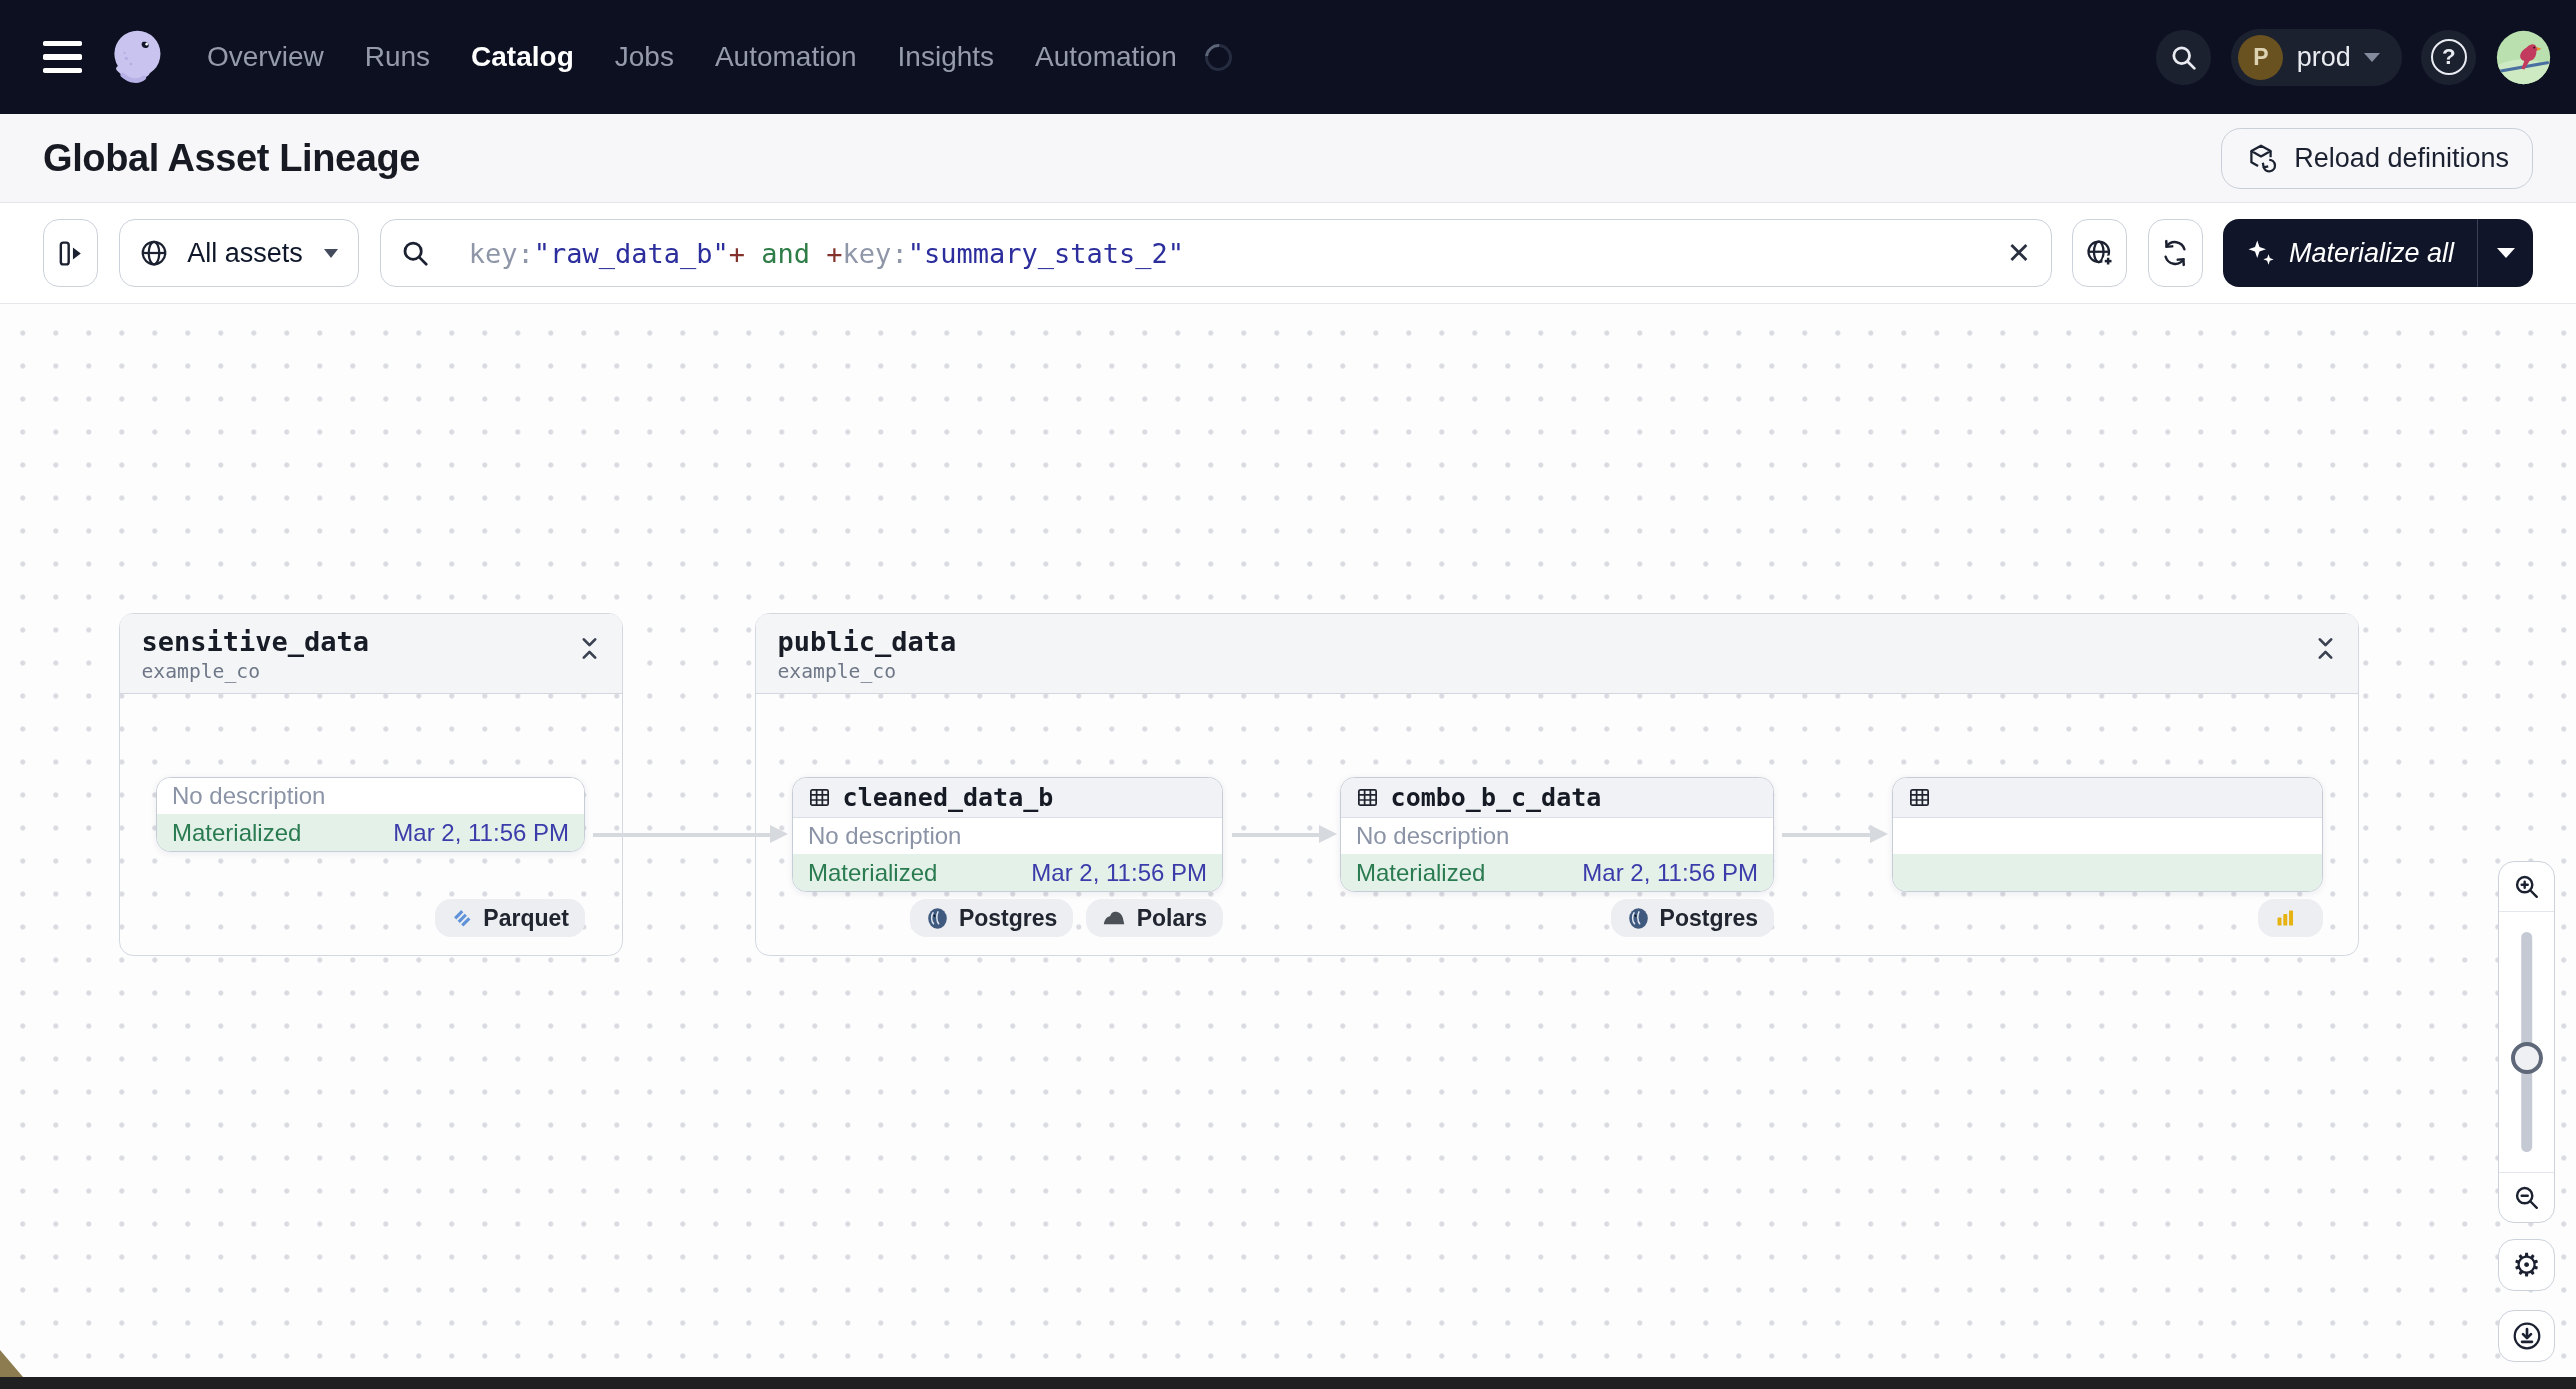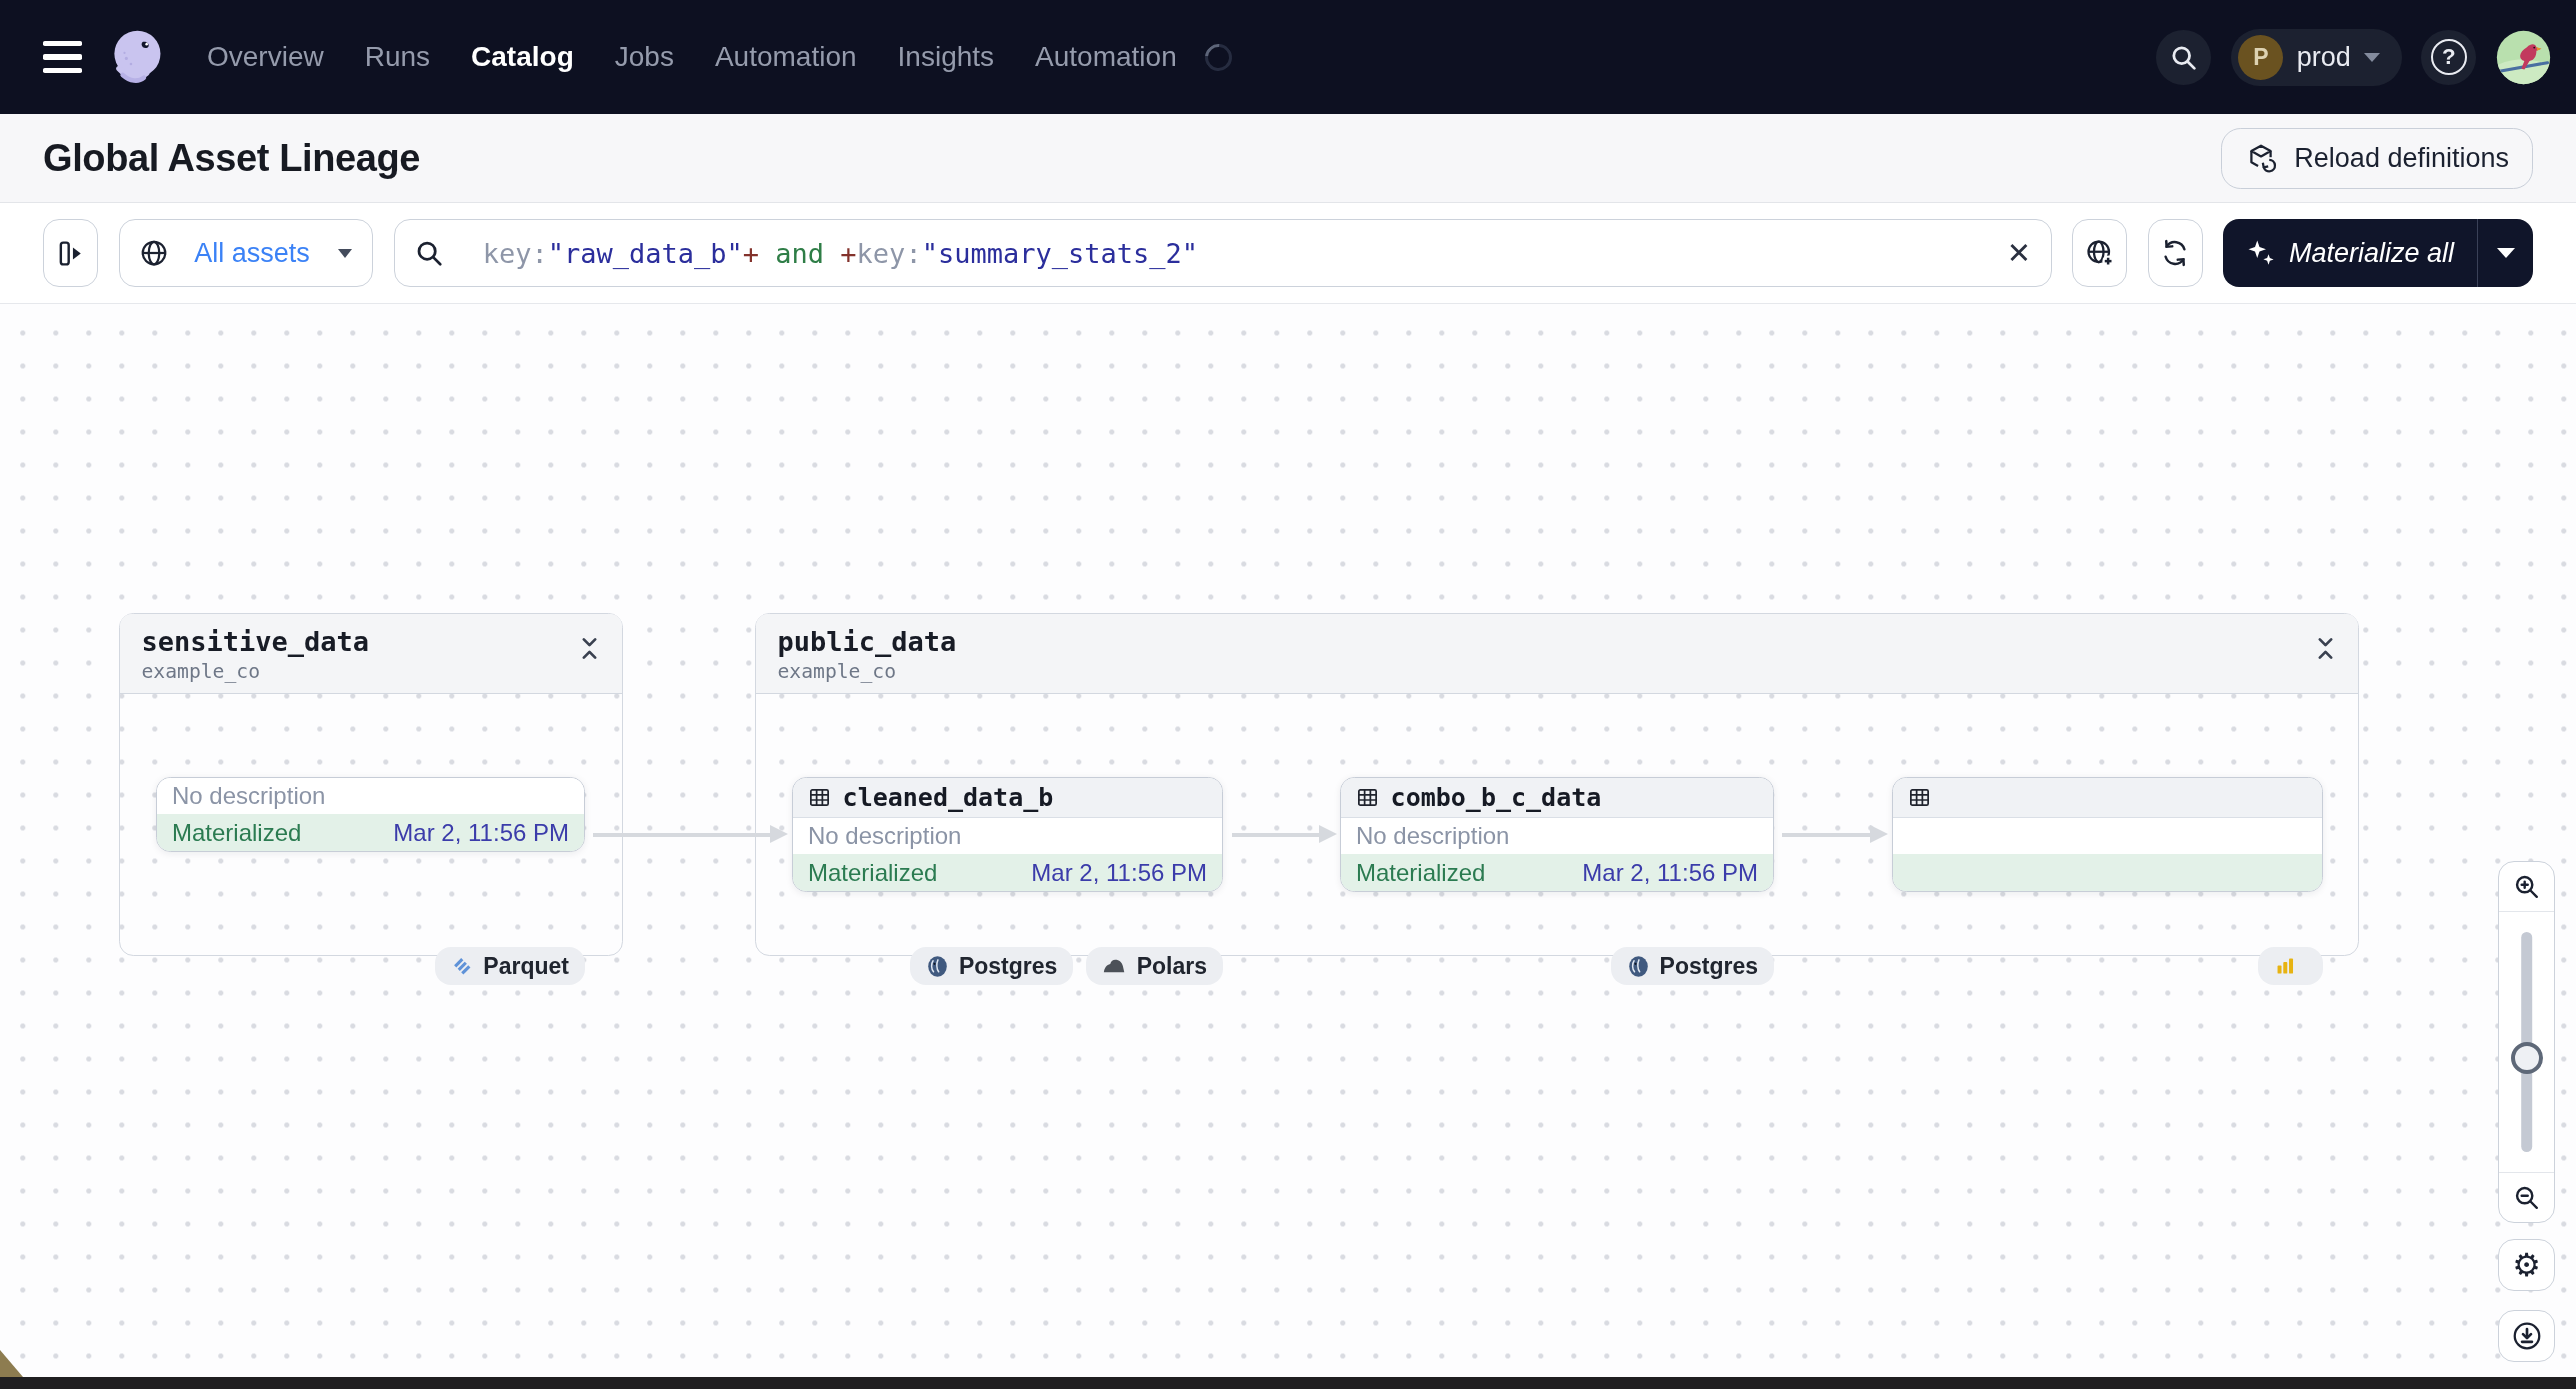--- a/index.html
+++ b/index.html
@@ -25,21 +25,21 @@
   .help-ring { width:36px; height:36px; border:2.7px solid #e9ebf1; border-radius:50%; color:#e9ebf1; font-size:22.3px; font-weight:700; display:flex; align-items:center; justify-content:center; }
   .avatar { width:55px; height:55px; border-radius:50%; overflow:hidden; }
 
   
   .page-header { height:89px; background:#f7f7f9; border-bottom:0.9px solid #e3e5e9; display:flex; align-items:center; justify-content:space-between; padding:0 43px; }
   .page-title { font-size:38px; font-weight:700; color:#171a22; letter-spacing:-0.4px; }
   .reload-btn { height:61px; border:1.8px solid #c9cfd9; border-radius:19.7px; background:transparent; display:flex; align-items:center; gap:17px; padding:0 23px; font-size:27px; color:#1b2130; font-family:inherit; }
 
   
   .toolbar { height:101px; background:#fff; border-bottom:0.9px solid #e6e8ec; display:flex; align-items:center; padding:0 43px; gap:20.6px; }
-  .tb-btn { height:68px; border:1.8px solid #ccd2db; border-radius:16px; background:#fff; display:flex; align-items:center; gap:25px; padding:0 19.7px; font-size:27px; color:#3b82f6; font-family:inherit; }
+  .tb-btn { height:68px; border:1.8px solid #ccd2db; border-radius:16px; background:#fff; display:flex; align-items:center; gap:18px; padding:0 19.7px; font-size:27px; color:#0f172a; font-family:inherit; }
   .tb-btn.square { width:55px; padding:0; justify-content:center; }
   .chev-sm { width:0; height:0; border-left:7.2px solid transparent; border-right:7.2px solid transparent; border-top:9px solid #434b5c; margin-left:3.6px; }
   .searchbox { flex:1; height:68px; border:1.8px solid #ccd2db; border-radius:16px; display:flex; align-items:center; padding:0 19.7px; gap:14.3px; background:#fff; }
   .query { font-family:"DejaVu Sans Mono", monospace; font-size:27px; display:flex; white-space:pre;margin-left:24px; }
   .q-attr { color:#8e96a8; } .q-value { color:#2b2e9c; } .q-op { color:#83322c; } .q-logic { color:#2e7d46; }
   .clear-x { margin-left:auto; background:none; border:none; font-size:29px; color:#2a3040; line-height:1; }
   .materialize { display:flex; height:68px; border-radius:16px; overflow:hidden; background:#10152a; }
   .mat-main { display:flex; align-items:center; gap:12.5px; padding:0 23px; font-size:27px; color:#fff; background:transparent; border:none; border-right:0.9px solid #3a4158; font-family:inherit;font-style:italic; }
   .mat-caret { width:55px; display:flex; align-items:center; justify-content:center; background:transparent; border:none; }
   .caret-down { width:0; height:0; border-left:9px solid transparent; border-right:9px solid transparent; border-top:10.7px solid #fff; }
@@ -56,21 +56,21 @@
   .collapse-btn { background:none; border:none; padding-top:10.7px; }
 
   .node { position:absolute; background:#fff; border:1.8px solid #c7cdd7; border-radius:14.3px; overflow:hidden; box-shadow:0 1.8px 7.2px rgba(20,25,40,.07); }
   .node-header { height:40px; background:#f0f2f5; border-bottom:0.9px solid #dadfe6; display:flex; align-items:center; gap:11.6px; padding:0 15px; font-family:"DejaVu Sans Mono", monospace; font-weight:700; font-size:25px; color:#161a24; }
   .node-desc { height:36px; display:flex; align-items:center; padding:0 15px; font-size:24px; color:#8b94a6; background:#fff; }
   .node-status { height:37px; background:#e3f1e8; display:flex; align-items:center; justify-content:space-between; padding:9px 15px; font-size:24px; }
   .status-label { color:#2b7b51; }
   .status-time { color:#3b3caa; }
 
   .tags { position:absolute; display:flex; justify-content:flex-end; gap:12.5px; }
-  .tag { height:38px; background:#eceef2; border-radius:16px; display:flex; align-items:center; gap:9.8px; padding:0 16px; font-size:23px; font-weight:700; color:#20252f;margin-top:48px; }
+  .tag { height:38px; background:#eceef2; border-radius:16px; display:flex; align-items:center; gap:9.8px; padding:0 16px; font-size:23px; font-weight:700; color:#20252f; }
 
   .edge { position:absolute; height:3.6px; background:#d6d9de; }
   .edge::after { content:""; position:absolute; right:-18px; top:-8px; border-left:18px solid #d6d9de; border-top:9.8px solid transparent; border-bottom:9.8px solid transparent; }
 
   
   .zoom-panel { position:absolute; left:2498px; top:557px; width:57px; height:362px; background:#fff; border:1.8px solid #ccd2db; border-radius:16px; display:flex; flex-direction:column; }
   .zp-btn { height:50px; display:flex; align-items:center; justify-content:center; background:none; border:none; }
   .zp-btn.top { border-bottom:1.8px solid #e3e6eb; }
   .zp-btn.bottom { border-top:1.8px solid #e3e6eb; }
   .zp-slider { flex:1; position:relative; }

